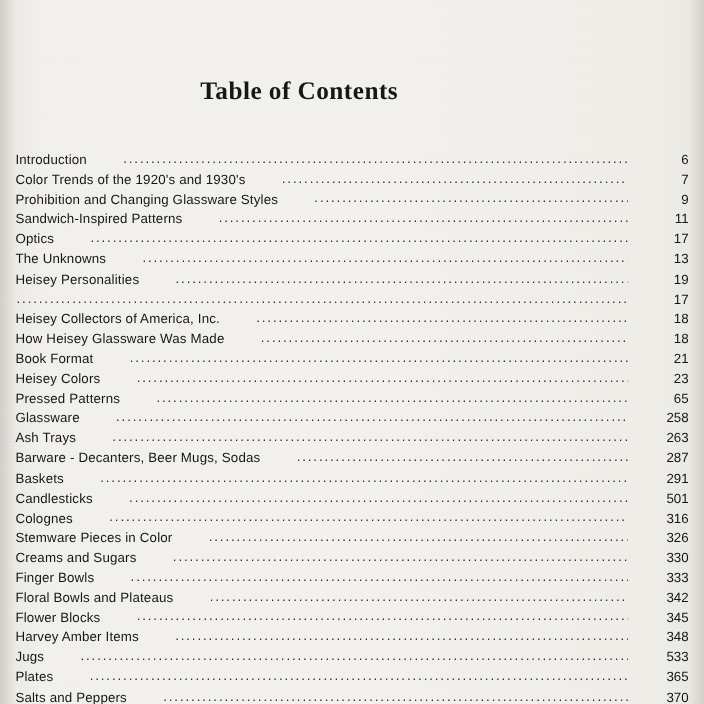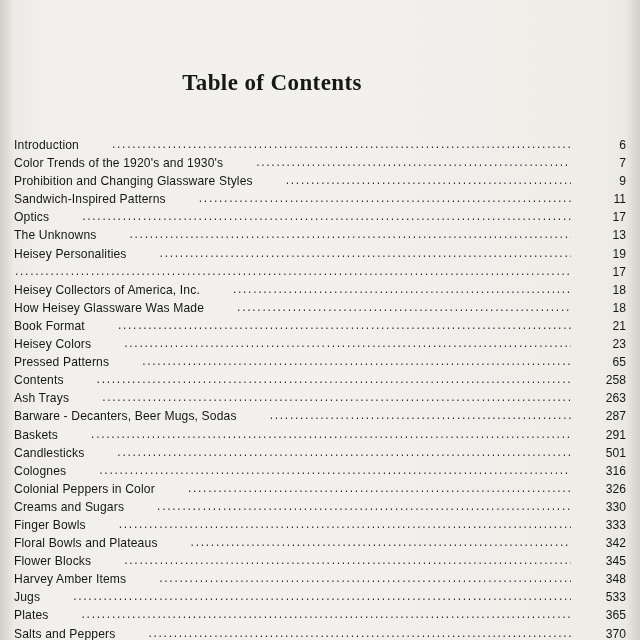--- a/index.html
+++ b/index.html
@@ -170,21 +170,21 @@
         <span class="toc-label">Heisey Colors</span>
         <span class="toc-dots">................................................................................................................................</span>
         <span class="toc-page">23</span>
       </li>
       <li class="toc-row">
         <span class="toc-label">Pressed  Patterns</span>
         <span class="toc-dots">................................................................................................................................</span>
         <span class="toc-page">65</span>
       </li>
       <li class="toc-row">
-        <span class="toc-label">Contents</span>
+        <span class="toc-label">Glassware</span>
         <span class="toc-dots">................................................................................................................................</span>
         <span class="toc-page">258</span>
       </li>
       <li class="toc-row">
         <span class="toc-label">Ash Trays</span>
         <span class="toc-dots">................................................................................................................................</span>
         <span class="toc-page">263</span>
       </li>
       <li class="toc-row">
         <span class="toc-label">Barware - Decanters, Beer Mugs, Sodas</span>
@@ -200,21 +200,21 @@
         <span class="toc-label">Candlesticks</span>
         <span class="toc-dots">................................................................................................................................</span>
         <span class="toc-page">501</span>
       </li>
       <li class="toc-row">
         <span class="toc-label">Colognes</span>
         <span class="toc-dots">................................................................................................................................</span>
         <span class="toc-page">316</span>
       </li>
       <li class="toc-row">
-        <span class="toc-label">Colonial Peppers in Color</span>
+        <span class="toc-label">Stemware Pieces in Color</span>
         <span class="toc-dots">................................................................................................................................</span>
         <span class="toc-page">326</span>
       </li>
       <li class="toc-row">
         <span class="toc-label">Creams and Sugars</span>
         <span class="toc-dots">................................................................................................................................</span>
         <span class="toc-page">330</span>
       </li>
       <li class="toc-row">
         <span class="toc-label">Finger  Bowls</span>

